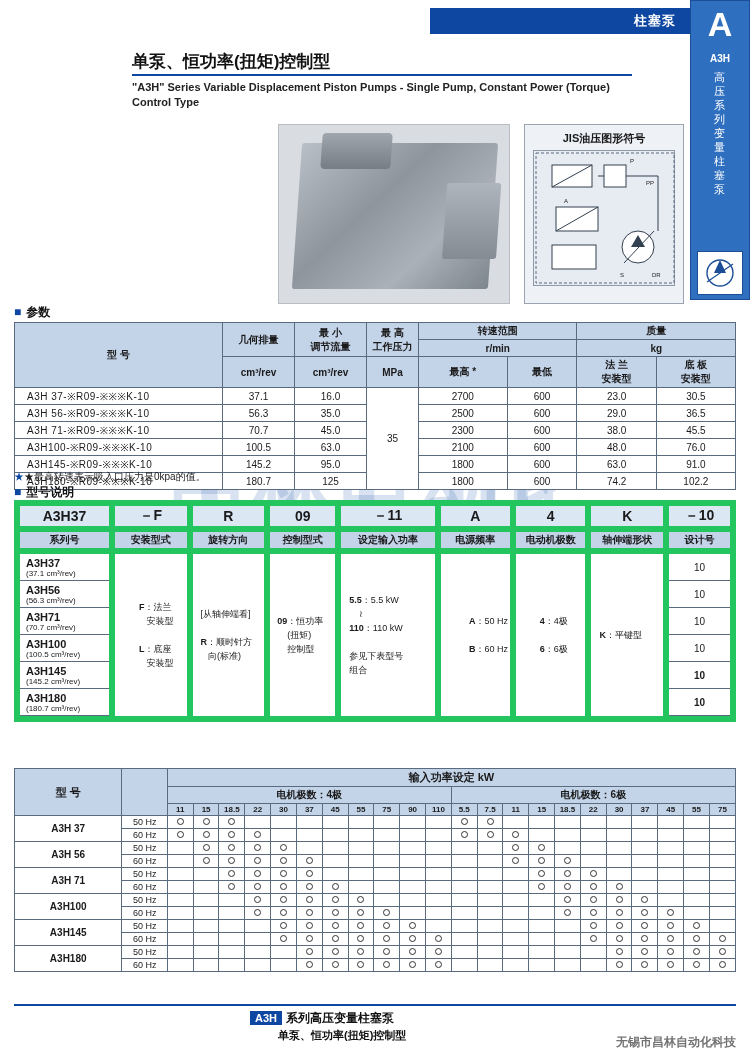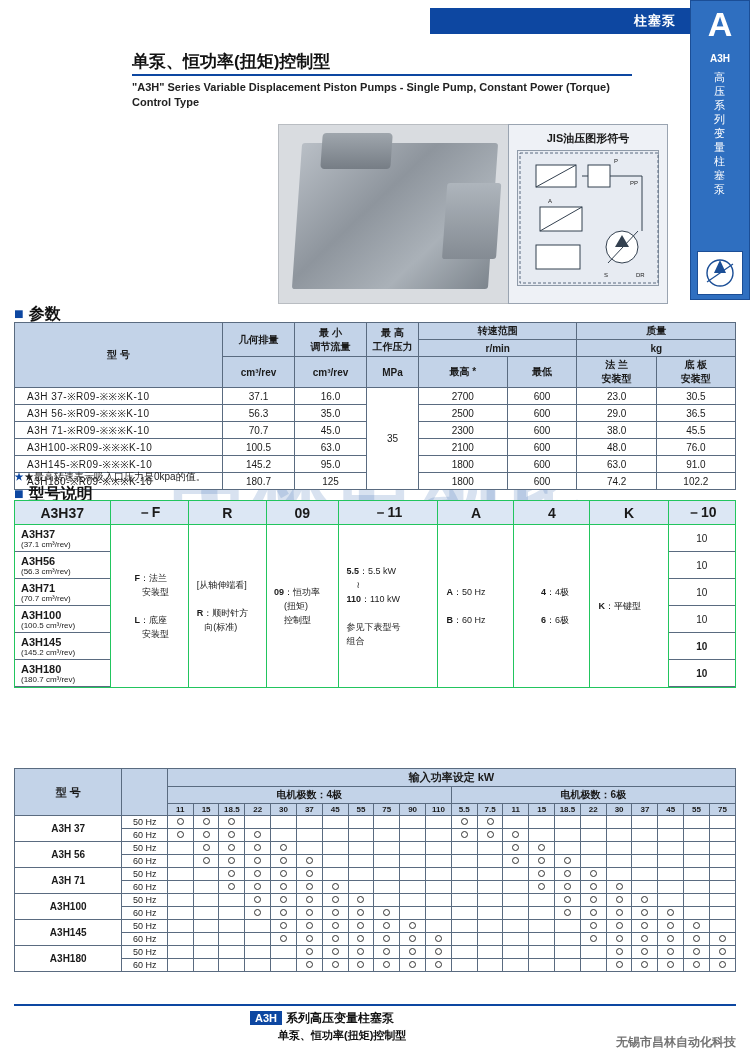--- a/index.html
+++ b/index.html
@@ -79,33 +79,33 @@
   .photo .pump:after{
     content:""; position:absolute; left:20px; top:-10px; width:70px; height:36px;
     background:linear-gradient(180deg,#9fa6ad,#767d85); border-radius:4px;
   }
   .photo .pump:before{
     content:""; position:absolute; right:-6px; top:40px; width:54px; height:76px;
     background:linear-gradient(180deg,#aeb5bc,#848b93); border-radius:3px;
   }
 
   .symbol-box {
-    position:absolute; left:508px; top:124px; width:160px; height:180px;
+    position:absolute; left:524px; top:124px; width:160px; height:180px;
     background:#eef1f6; border:1px solid #9aa4b1;
   }
   .symbol-box .cap {
     text-align:center; font-size:11px; font-weight:bold; padding:6px 0 4px;
   }
   .symbol-box .inner {
     position:relative; margin:0 8px; height:136px; border:1px solid #8f9aa8; background:#e7ebf2;
   }
 
   
   .sect {
-    position:absolute; font-size:16px; font-weight:bold; color:#111;text-align:right;
+    position:absolute; font-size:12px; font-weight:bold; color:#111;text-align:right;
   }
   .sect .mk { color:#0d47a1; margin-right:5px; }
 
   
   table { border-collapse:collapse; }
   .tbl1 {
     position:absolute; left:14px; top:322px; width:722px;
     font-size:10px;
   }
   .tbl1 th, .tbl1 td { border:1px solid #5a6b80; text-align:center; padding:1px 2px; }
@@ -115,21 +115,21 @@
 
   .note {
     position:absolute; left:14px; top:470px; font-size:10px; color:#222;
   }
   .note .star { color:#0d47a1; }
 
   
   .tbl2 {
     position:absolute; left:14px; top:500px; width:722px; font-size:10px;
   }
-  .tbl2 td, .tbl2 th { border:1px solid #22c55e; text-align:center; vertical-align:middle; }
+  .tbl2 td, .tbl2 th { border:6px solid #22c55e; text-align:center; vertical-align:middle; }
   .tbl2 .code-row td { background:#dce7f4; font-weight:bold; font-size:14px; height:24px; }
   .tbl2 .lbl-row td { background:#c3d3e8; font-size:10px; height:18px; font-weight:bold; }
   .tbl2 .body td { background:#fff; font-size:9px; padding:2px; }
   .tbl2 .body td.left { text-align:left; padding-left:6px; }
   .mdl { font-weight:bold; font-size:11px; }
   .mdl small { display:block; font-weight:normal; font-size:8px; }
 
   
   .tbl3 {
     position:absolute; left:14px; top:768px; width:722px; font-size:8px;
@@ -322,20 +322,31 @@
           <td style="width: 88px;">A3H37</td>
           <td style="width: 72px;">－F</td>
           <td style="width: 72px;">R</td>
           <td style="width: 66px;">09</td>
           <td style="width: 92px;">－11</td>
           <td style="width: 70px;">A</td>
           <td style="width: 70px;">4</td>
           <td style="width: 72px;">K</td>
           <td style="width: 62px;">－10</td>
         </tr>
+    <tr class="lbl-row" id="lbl-row">
+          <td>系列号</td>
+          <td>安装型式</td>
+          <td>旋转方向</td>
+          <td>控制型式</td>
+          <td>设定输入功率</td>
+          <td>电源频率</td>
+          <td>电动机极数</td>
+          <td>轴伸端形状</td>
+          <td>设计号</td>
+        </tr>
     <tr class="body">
       <td class="left" style="width:88px; padding:0;">
         <div id="series-list">
               <div class="mdl" style="border-bottom: 1px solid rgb(90, 107, 128); padding: 3px 0px 2px 6px; height: 27px;"><span>A3H37</span><small>(37.1 cm³/rev)</small></div>
               <div class="mdl" style="border-bottom: 1px solid rgb(90, 107, 128); padding: 3px 0px 2px 6px; height: 27px;"><span>A3H56</span><small>(56.3 cm³/rev)</small></div>
               <div class="mdl" style="border-bottom: 1px solid rgb(90, 107, 128); padding: 3px 0px 2px 6px; height: 27px;"><span>A3H71</span><small>(70.7 cm³/rev)</small></div>
               <div class="mdl" style="border-bottom: 1px solid rgb(90, 107, 128); padding: 3px 0px 2px 6px; height: 27px;"><span>A3H100</span><small>(100.5 cm³/rev)</small></div>
               <div class="mdl" style="border-bottom: 1px solid rgb(90, 107, 128); padding: 3px 0px 2px 6px; height: 27px;"><span>A3H145</span><small>(145.2 cm³/rev)</small></div>
               <div class="mdl" style="border-bottom: 1px solid rgb(90, 107, 128); padding: 3px 0px 2px 6px; height: 27px;"><span>A3H180</span><small>(180.7 cm³/rev)</small></div>
             </div>
@@ -354,21 +365,21 @@
         <div style="text-align:left;padding-left:5px;line-height:14px;">
           <b>09</b>：恒功率<br>&nbsp;&nbsp;&nbsp;&nbsp;(扭矩)<br>&nbsp;&nbsp;&nbsp;&nbsp;控制型
         </div>
       </td>
       <td style="width:92px;">
         <div style="text-align:left;padding-left:6px;line-height:14px;">
           <b>5.5</b>：5.5 kW<br>&nbsp;&nbsp;&nbsp;&nbsp;≀<br><b>110</b>：110 kW<br><br>参见下表型号<br>组合
         </div>
       </td>
       <td style="width:70px;">
-        <div style="text-align:left;padding-left:6px;line-height:14px;">
+        <div style="text-align:right;padding-left:6px;line-height:14px;">
           <b>A</b>：50 Hz<br><br><b>B</b>：60 Hz
         </div>
       </td>
       <td style="width:70px;">
         <div style="text-align:center;padding-left:6px;line-height:14px;">
           <b>4</b>：4极<br><br><b>6</b>：6极
         </div>
       </td>
       <td style="width:72px;">
         <div style="text-align:left;padding-left:6px;line-height:14px;">

